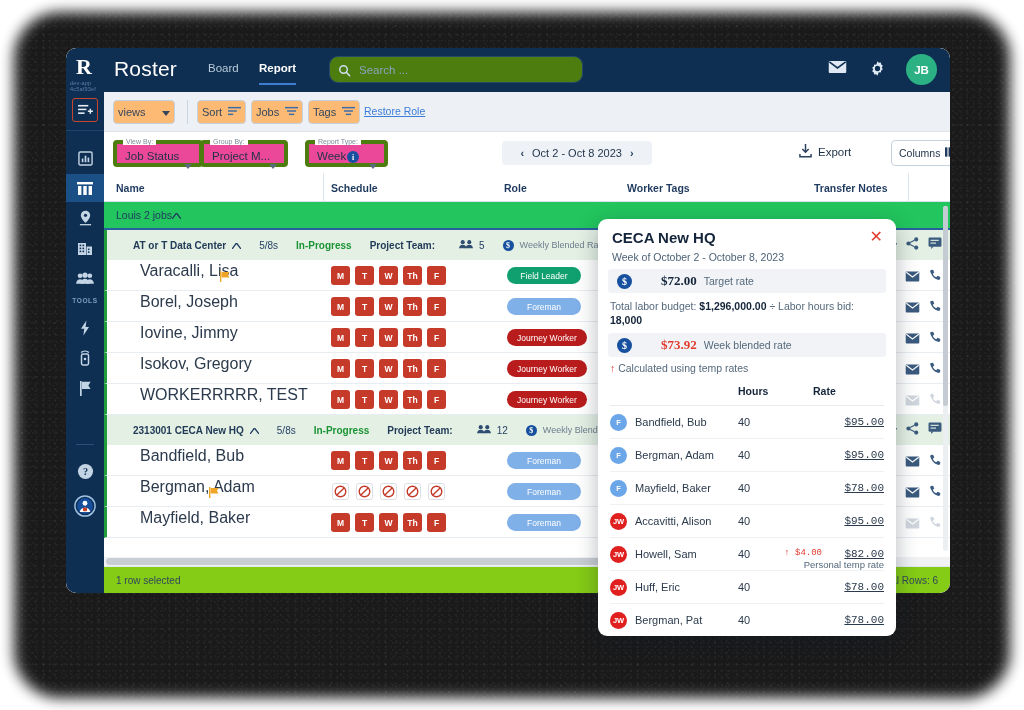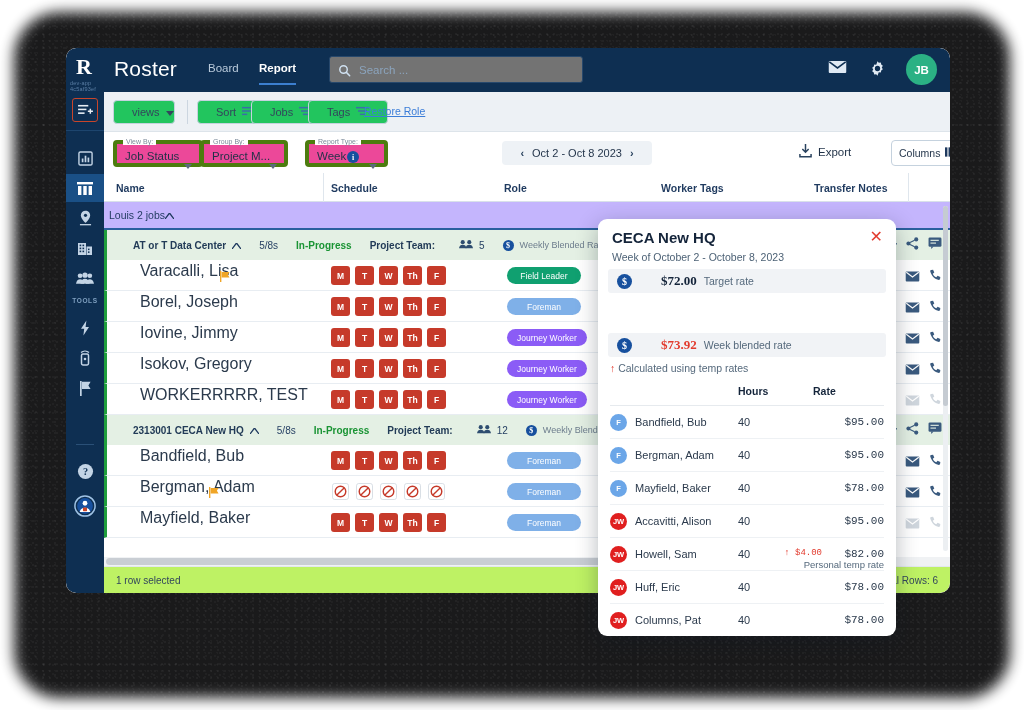--- a/index.html
+++ b/index.html
@@ -64,21 +64,21 @@
   .nav-tab {
     position: absolute; top: 14px; color: #b9cadb; font-size: 11.5px;
     cursor: pointer; padding-bottom: 9px;
   }
   .nav-tab.active { color: #fff; font-weight: bold; border-bottom: 2.5px solid #3c7fd0; }
   #tab-board { left: 142px; }
   #tab-report { left: 193px; }
 
   .searchbox {
     position: absolute; left: 263px; top: 8px; width: 254px; height: 27px;
-    background: #737373; border: 1px solid #27486c; border-radius: 3px;
+    background: #4d7c0f; border: 1px solid #27486c; border-radius: 9px;
   }
   .searchbox .mag { position: absolute; left: 8px; top: 6px; }
   .searchbox input {
     position: absolute; left: 29px; top: 0; width: 218px; height: 25px;
     background: transparent; border: 0; outline: none;
     color: #cfe0f0; font-size: 11.5px; font-family: "Liberation Sans", sans-serif;
   }
   .searchbox input::placeholder { color: #8ba4bd; }
 
   .top-ic { position: absolute; top: 12px; cursor: pointer; }
@@ -116,22 +116,22 @@
   }
   .rail-sep { position:absolute; left: 10px; width: 18px; height: 1px; background: #2a5077; }
 
   
   .tb1 {
     position: absolute; left: 38px; top: 44px; width: 846px; height: 40px;
     background: #edf1f5; border-bottom: 1px solid #dde4ea;
   }
   .pill {
     position: absolute; top: 8px; height: 24px;
-    background: #22c55e; border: 1px solid #c5d2de; border-radius: 4px;
-    display: flex; align-items: center; gap: 6px; padding: 0 18px;
+    background: #fdba74; border: 1px solid #c5d2de; border-radius: 4px;
+    display: flex; align-items: center; gap: 6px; padding: 0 4px;
     font-size: 11px; color: #33465c; cursor: pointer;
   }
   #btn-views { left: 9px; width: 62px; justify-content: space-between; }
   #btn-sort  { left: 93px; }
   #btn-jobs  { left: 147px; }
   #btn-tags  { left: 204px; }
   .tb1-sep { position: absolute; left: 83px; top: 8px; width: 1px; height: 24px; background: #ccd6e0; }
   #lnk-restore {
     position: absolute; left: 260px; top: 13px;
     font-size: 10.5px; color: #3b7dd8; text-decoration: underline; cursor: pointer;
@@ -193,22 +193,22 @@
   .col-line {
     position: absolute; top: 125px; width: 1px; background: #dfe6ed;
   }
 
   
   .tbody {
     position: absolute; left: 38px; top: 154px; width: 846px; height: 355px;
     background: #fff; overflow: hidden;
   }
   .grouphdr {
-    height: 28px; background: #c4b5fd; border-bottom: 2px solid #2a5f9e;
-    display: flex; align-items: center; padding-left: 5px;
+    height: 28px; background: #22c55e; border-bottom: 2px solid #2a5f9e;
+    display: flex; align-items: center; padding-left: 12px;
     font-size: 10.5px; color: #1f3a5f; 
   }
   .jobhdr {
     height: 30px; background: #e4f0e4;
     display: flex; align-items: center; gap: 18px;
     font-size: 10px; color: #1f3a5f; padding-left: 26px;
     border-left: 3px solid #1f9d3c; position: relative;
   }
   .jobhdr .jname { font-weight: bold; color: #223b57; }
   .jobhdr .status { color: #1a9434; font-weight: bold; }
@@ -234,21 +234,21 @@
   .day.off {
     background: #fff; border: 1px solid #d7dde3; color: #c63a2a;
   }
   .rolechip {
     position: absolute; left: 400px; top: 7px; height: 17px; min-width: 74px;
     border-radius: 9px; color: #fff; font-size: 8.5px;
     display: flex; align-items: center; justify-content: center; padding: 0 10px;
   }
   .rc-leader { background: #10a070; }
   .rc-foreman { background: #7fb0e8; }
-  .rc-journey { background: #8b5cf6; }
+  .rc-journey { background: #b91c1c; }
   .rowacts {
     position: absolute; right: 8px; top: 8px; display: flex; gap: 9px;
   }
   .hdracts { position: absolute; right: 8px; top: 7px; display: flex; gap: 9px; }
 
   .hscroll {
     position: absolute; left: 38px; top: 509px; width: 846px; height: 9px;
     background: #f0f2f4;
   }
   .hscroll .thumb {
@@ -258,21 +258,21 @@
   .vscroll {
     position: absolute; right: 2px; top: 158px; width: 5px; height: 345px;
     background: #eceff2; border-radius: 3px;
   }
   .vscroll .vthumb {
     position: absolute; left: 0; top: 0; width: 5px; height: 200px;
     background: #c5cbd2; border-radius: 3px;
   }
   .statusbar {
     position: absolute; left: 38px; top: 518px; width: 846px; height: 27px;
-    background: #bef264; border-top: 1px solid #e3e8ed;
+    background: #84cc16; border-top: 1px solid #e3e8ed;
     border-bottom-right-radius: 10px;
   }
   .statusbar .left {
     position: absolute; left: 12px; top: 8px; font-size: 10px; color: #33465c;
   }
   .statusbar .right {
     position: absolute; right: 12px; top: 8px; font-size: 10px; color: #33465c;
   }
 
   
@@ -334,20 +334,21 @@
     border-radius: 50%; color: #fff; font-size: 7.5px; font-weight: bold;
     display: flex; align-items: center; justify-content: center;
   }
   .av-f { background: #6ba6e8; }
   .av-jw { background: #e01f1f; text-align: center; }
   .pp-row .nm { position: absolute; left: 25px; top: 10px; font-size: 11px; color: #2b3a4c; }
   .pp-row .hr { position: absolute; left: 128px; top: 10px; font-size: 11px; color: #2b3a4c; }
   .pp-row .rt {
     position: absolute; right: 0; top: 10px; font-size: 11px; color: #2b3a4c;
     font-family: "Liberation Mono", monospace;
+    text-decoration: underline;
   }
   .pp-row .delta {
     position: absolute; right: 62px; top: 10px; font-size: 9px; color: #e23b2e;
     font-family: "Liberation Mono", monospace;
   }
   .pp-row .subnote {
     position: absolute; right: 0; top: 21px; font-size: 9.5px; color: #55697c;
   }
 </style>
 </head>
@@ -587,21 +588,21 @@
             </svg>
         </span>
       </div>
 
     </div>
 
     <div class="thead">
       <span class="th" style="left:12px">Name</span>
       <span class="th" style="left:227px">Schedule</span>
       <span class="th" style="left:400px">Role</span>
-      <span class="th" style="left:557px">Worker Tags</span>
+      <span class="th" style="left:523px">Worker Tags</span>
       <span class="th" style="left:710px">Transfer Notes</span>
     </div>
     <div class="col-line" style="left:257px; height:390px"></div>
     <div class="col-line" style="left:842px; height:30px"></div>
     <div class="col-line" style="left:842px; top:215px; height:290px"></div>
 
     <div class="tbody">
 
       <div class="grouphdr">
         <span>Louis 2 jobs</span>
@@ -920,20 +921,27 @@
     <div class="pp-title">CECA New HQ</div>
     <div id="pp-close">✕</div>
     <div class="pp-sub">Week of October 2 - October 8, 2023</div>
 
     <div class="pp-rate" style="top:50px">
       <span class="dollar-badge">$</span>
       <span class="pp-amt">$72.00</span>
       <span class="pp-amt-lbl">Target rate</span>
     </div>
 
+    <div class="pp-note" style="top:80px">
+      <span>Total labor budget:</span>
+      <b>$1,296,000.00</b>
+      <span>÷</span>
+      <span>Labor hours bid:</span>
+      <b>18,000</b>
+    </div>
 
     <div class="pp-rate" style="top:114px">
       <span class="dollar-badge">$</span>
       <span class="pp-amt red">$73.92</span>
       <span class="pp-amt-lbl">Week blended rate</span>
     </div>
 
     <div class="pp-calc">
       <span class="up">↑</span>
       <span>Calculated using temp rates</span>
@@ -978,20 +986,20 @@
           <span class="subnote">Personal temp rate</span>
         </div>
         <div class="pp-row">
           <span class="pp-av av-jw">JW</span>
           <span class="nm">Huff, Eric</span>
           <span class="hr">40</span>
           <span class="rt">$78.00</span>
         </div>
         <div class="pp-row">
           <span class="pp-av av-jw">JW</span>
-          <span class="nm">Columns, Pat</span>
+          <span class="nm">Bergman, Pat</span>
           <span class="hr">40</span>
           <span class="rt">$78.00</span>
         </div>
       </div>
   </div>
 
 </div>
 
 </body></html>

